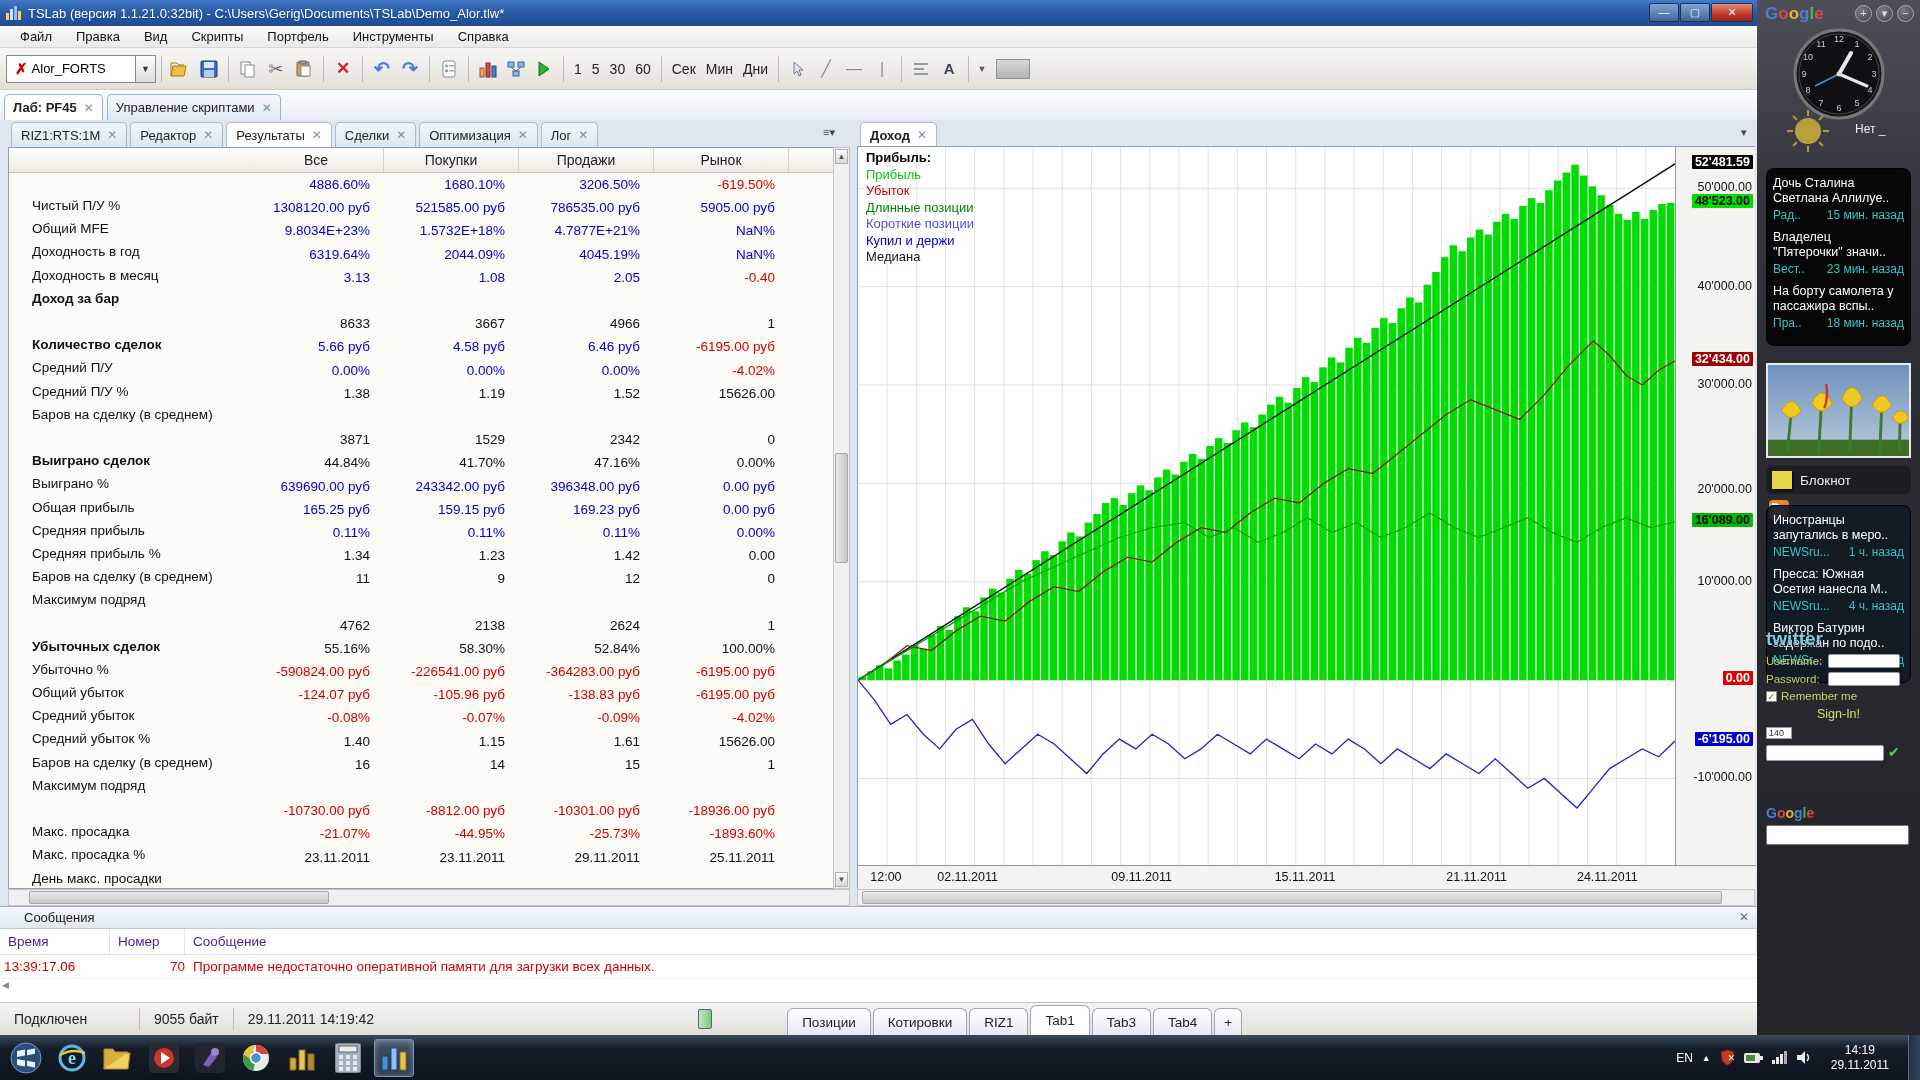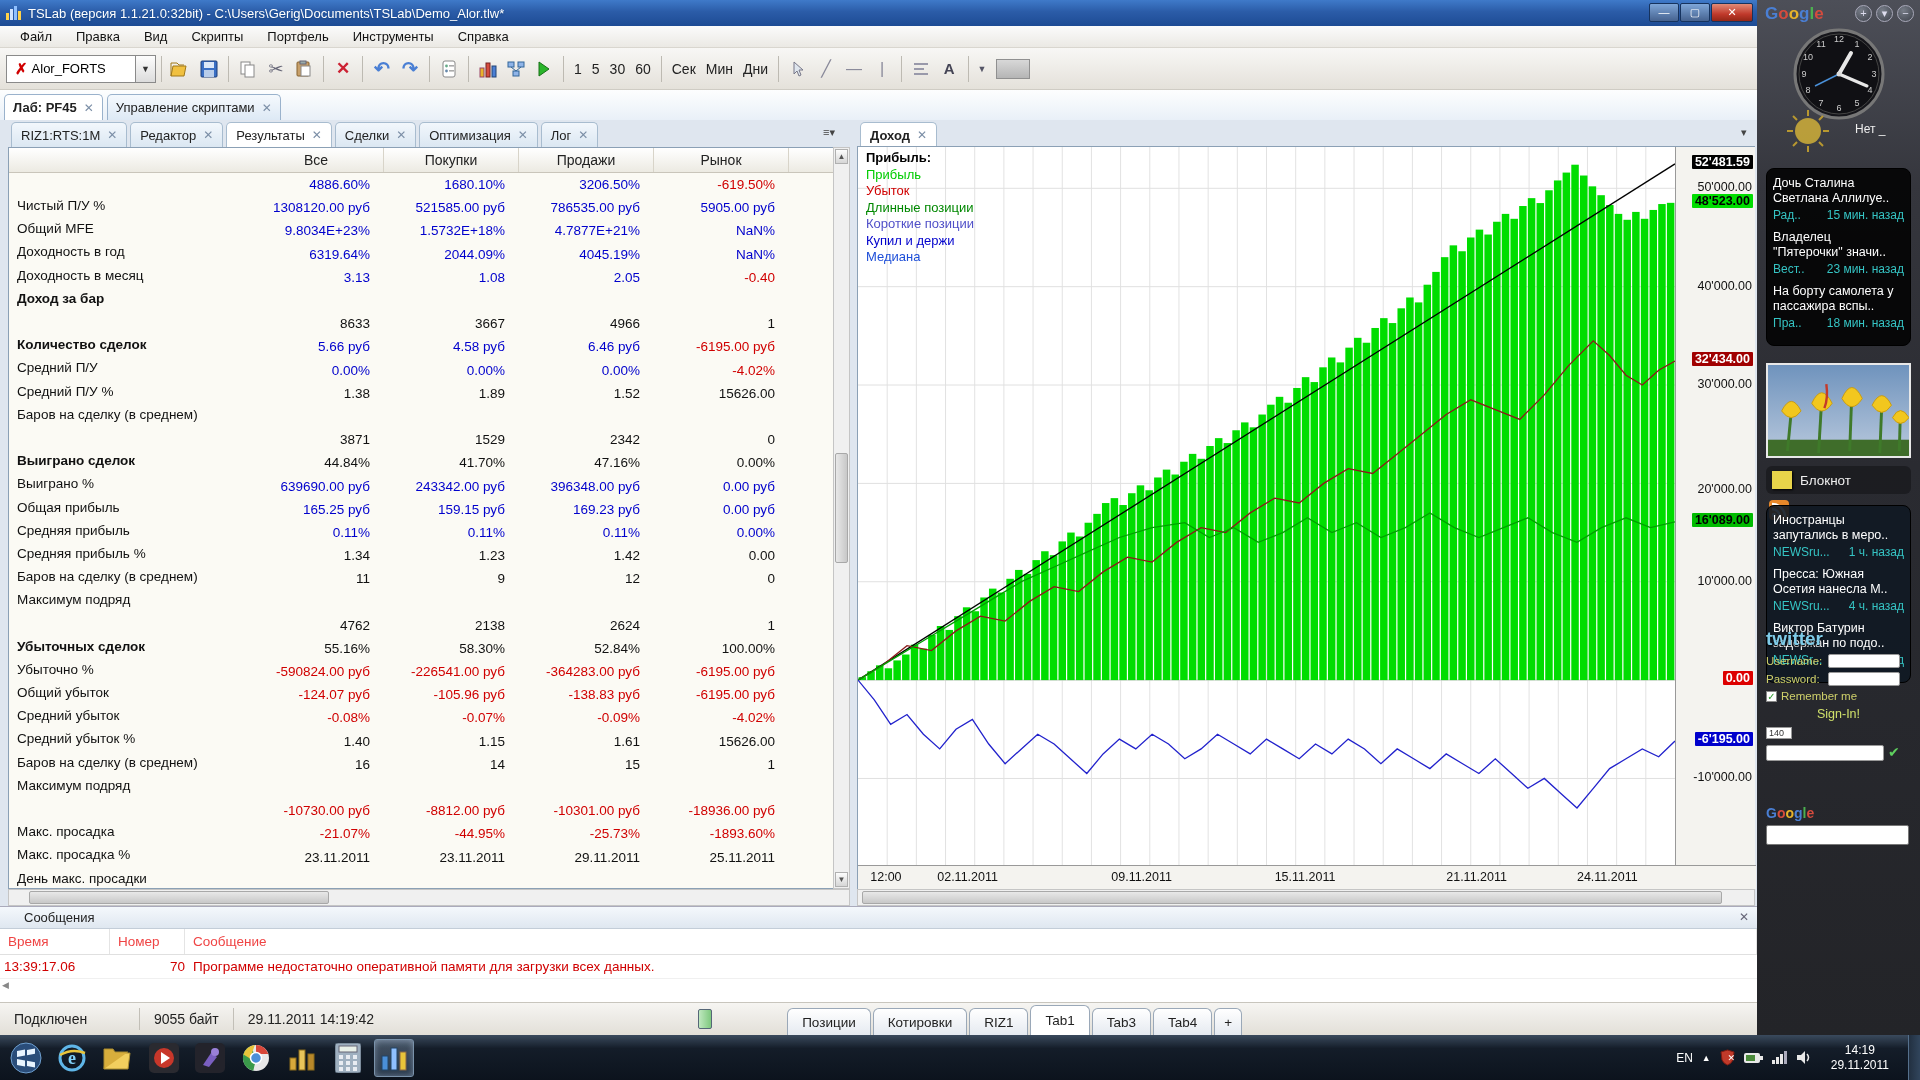--- a/index.html
+++ b/index.html
@@ -44,21 +44,21 @@
   #left-panel { position:absolute; left:8px; top:0; width:842px; height:786px; }
   .subtab-row { position:absolute; left:0; top:0; width:100%; height:27px; }
   .sub-tab { position:relative; display:inline-flex; align-items:center; height:25px; margin:2px 0 0 3px; padding:0 9px;
     border:1px solid #a8bccf; border-bottom:none; border-radius:5px 5px 0 0; background:linear-gradient(#f2f7fc,#dbe7f2); font-size:13px; color:#222; }
   .sub-tab.active { background:#fff; }
   #stats-frame { position:absolute; left:0; top:27px; width:842px; height:742px; background:#fbfaf4; border:1px solid #8ba0b5; overflow:hidden; }
   #stats-header { position:absolute; left:0; top:0; width:100%; height:25px; background:linear-gradient(#ffffff,#eceae2); border-bottom:1px solid #c9c5ba; display:flex; }
   .hdr-cell { font-size:14px; color:#222; text-align:center; line-height:24px; border-right:1px solid #d8d4c9; }
   #stats-body { position:absolute; left:0; top:25px; width:100%; }
   .srow { display:flex; height:23.2px; align-items:center; }
-  .srow .lbl { width:240px; padding-left:8px; font-size:13.5px; color:#111; white-space:nowrap;margin-top:42px; }
+  .srow .lbl { width:240px; padding-left:23px; font-size:13.5px; color:#111; white-space:nowrap;margin-top:42px; }
   .srow.bold .lbl { font-weight:bold; }
   .srow .val { width:135px; text-align:right; padding-right:14px; font-size:13.5px; }
   .v-b { color:#0000cc; } .v-r { color:#d00000; } .v-k { color:#111; }
   .srow.spacer { height:23.2px; }
   
   #tbl-vscroll { position:absolute; right:0px; top:27px; width:17px; height:742px; background:#f0f0f0; border:1px solid #c5c5c5; }
   .sb-btn { position:absolute; left:1px; width:13px; height:15px; background:linear-gradient(#fdfdfd,#d6d6d6); border:1px solid #b0b0b0; font-size:8px; color:#555; text-align:center; line-height:14px;}
   #tbl-thumb { position:absolute; left:1px; top:305px; width:13px; height:110px; background:linear-gradient(90deg,#e8e8e8,#c8c8c8); border:1px solid #a8a8a8; border-radius:2px; }
   #tbl-hscroll { position:absolute; left:0; top:769px; width:842px; height:17px; background:#f0f0f0; border:1px solid #c5c5c5; }
   #tbl-hthumb { position:absolute; left:20px; top:1px; width:300px; height:13px; background:linear-gradient(#e8e8e8,#c8c8c8); border:1px solid #a8a8a8; border-radius:2px;}
@@ -74,21 +74,21 @@
   #date-strip { position:absolute; left:0; top:718px; width:898px; height:24px; background:#f4f3ef; border-top:1px solid #999; }
   .xlab { position:absolute; top:4px; font-size:12.5px; color:#111; white-space:nowrap; }
   #chart-legend { position:absolute; left:8px; top:3px; font-size:13px; line-height:16.5px; }
   #chart-hscroll { position:absolute; left:0; top:769px; width:898px; height:17px; background:#f0f0f0; border:1px solid #c5c5c5; }
   #chart-hthumb { position:absolute; left:4px; top:1px; width:860px; height:13px; background:linear-gradient(#e8e8e8,#c8c8c8); border:1px solid #a8a8a8; border-radius:2px;}
 
   
   #messages { position:absolute; left:0; top:906px; width:1757px; height:96px; background:#fff; border-top:1px solid #aab; }
   #msg-header { height:22px; background:linear-gradient(#f4f8fc,#dfe7f0); border-bottom:1px solid #c3cdd8; font-size:13px; color:#222; display:flex; align-items:center; padding-left:24px; }
   #msg-close { position:absolute; right:8px; top:3px; color:#667; font-size:12px; }
-  #msg-cols { height:26px; border-bottom:1px solid #e0e0e0; display:flex; align-items:center; font-size:13.5px; color:#ef4444; }
+  #msg-cols { height:26px; border-bottom:1px solid #e0e0e0; display:flex; align-items:center; font-size:13.5px; color:#4c1d95; }
   #msg-cols span { border-right:1px solid #e4e4e4; height:100%; display:flex; align-items:center; padding-left:8px; }
   #msg-row { height:24px; display:flex; align-items:center; font-size:13.5px; color:#d00000; border-bottom:1px solid #f0f0f0;}
   #msg-scroll { height:16px; position:relative; }
   #msg-scroll .left-arrow { position:absolute; left:2px; top:1px; font-size:9px; color:#888; }
 
   
   #statusbar { position:absolute; left:0; top:1002px; width:1757px; height:33px; background:linear-gradient(#f6f5f2,#e2dfd8); border-top:1px solid #c8c5bd; display:flex; align-items:center; font-size:14px; color:#222; }
   .st-seg { padding:0 14px; height:22px; display:flex; align-items:center; border-right:1px solid #c2bfb7; }
   #st-conn-icon { width:14px; height:20px; border:1px solid #567; background:linear-gradient(90deg,#bfe8bf,#7ec87e); border-radius:2px; margin-left:310px; }
   #st-tabs { display:flex; align-items:flex-end; margin-left:75px; height:33px; }
@@ -372,21 +372,21 @@
               <div class="srow">
                 <span class="lbl">Средний П/У %</span>
                 <span class="val v-b">0.00%</span>
                 <span class="val v-b">0.00%</span>
                 <span class="val v-b">0.00%</span>
                 <span class="val v-r">-4.02%</span>
               </div>
               <div class="srow">
                 <span class="lbl">Баров на сделку (в среднем)</span>
                 <span class="val v-k">1.38</span>
-                <span class="val v-k">1.89</span>
+                <span class="val v-k">1.19</span>
                 <span class="val v-k">1.52</span>
                 <span class="val v-k">15626.00</span>
               </div>
               <div class="srow spacer"></div>
               <div class="srow bold">
                 <span class="lbl">Выиграно сделок</span>
                 <span class="val v-k">3871</span>
                 <span class="val v-k">1529</span>
                 <span class="val v-k">2342</span>
                 <span class="val v-k">0</span>
@@ -661,21 +661,21 @@
                 <polyline points="0.0,533.1 32.7,513.4 65.4,493.7 98.0,474.1 130.7,454.4 163.4,434.7 196.1,420.0 228.8,405.2 261.4,390.5 294.1,380.6 326.8,375.7 351.3,390.5 375.8,380.6 400.3,395.4 424.8,385.6 449.4,370.8 473.9,385.6 498.4,375.7 522.9,390.5 547.4,380.6 571.9,365.9 596.4,380.6 620.9,390.5 645.4,380.6 669.9,370.8 694.4,385.6 719.0,395.4 743.5,380.6 768.0,370.8 792.5,380.6 817.0,374.8" fill="none" stroke="#00a000" stroke-width="1.3"></polyline>
                 <polyline points="0.0,533.1 16.3,552.8 32.7,577.4 49.0,567.5 65.4,587.2 81.7,601.9 98.0,582.3 114.4,572.4 130.7,597.0 147.1,616.7 163.4,601.9 179.7,587.2 196.1,597.0 212.4,611.8 228.8,626.5 245.1,606.9 261.4,592.1 277.8,601.9 294.1,587.2 310.5,597.0 326.8,611.8 343.1,601.9 359.5,587.2 375.8,597.0 392.2,606.9 408.5,592.1 424.8,601.9 441.2,611.8 457.5,597.0 473.9,606.9 490.2,592.1 506.5,601.9 522.9,616.7 539.2,601.9 555.6,611.8 571.9,621.6 588.2,606.9 604.6,616.7 620.9,626.5 637.3,611.8 653.6,626.5 669.9,641.3 686.3,631.4 702.6,646.2 719.0,661.0 735.3,641.3 751.6,621.6 768.0,611.8 784.3,601.9 800.7,609.8 817.0,594.0" fill="none" stroke="#2222cc" stroke-width="1.3"></polyline>
               </svg></div>
           <div id="chart-legend">
               <div style="font-weight: bold;">Прибыль:</div>
               <div style="color: rgb(0, 204, 0);">Прибыль</div>
               <div style="color: rgb(208, 0, 0);">Убыток</div>
               <div style="color: rgb(0, 136, 0);">Длинные позиции</div>
               <div style="color: rgb(80, 80, 200);">Короткие позиции</div>
               <div style="color: rgb(0, 0, 204);">Купил и держи</div>
-              <div style="color: #1d4ed8;">Медиана</div>
+              <div style="color: #0f172a;">Медиана</div>
             </div>
           <div id="axis-strip">
               <div class="ytick" style="top: 33.3096px;">50'000.00</div>
               <div class="ytick" style="top: 131.666px;">40'000.00</div>
               <div class="ytick" style="top: 230.022px;">30'000.00</div>
               <div class="ytick" style="top: 335px;">20'000.00</div>
               <div class="ytick" style="top: 426.734px;">10'000.00</div>
               <div class="ytick" style="top: 623.447px;">-10'000.00</div>
               <div class="ytag" style="top: 7.90162px; background: rgb(0, 0, 0); color: rgb(255, 255, 255);">52'481.59</div>
               <div class="ytag" style="top: 46.8368px; background: rgb(0, 221, 0); color: rgb(0, 0, 0);">48'523.00</div>

